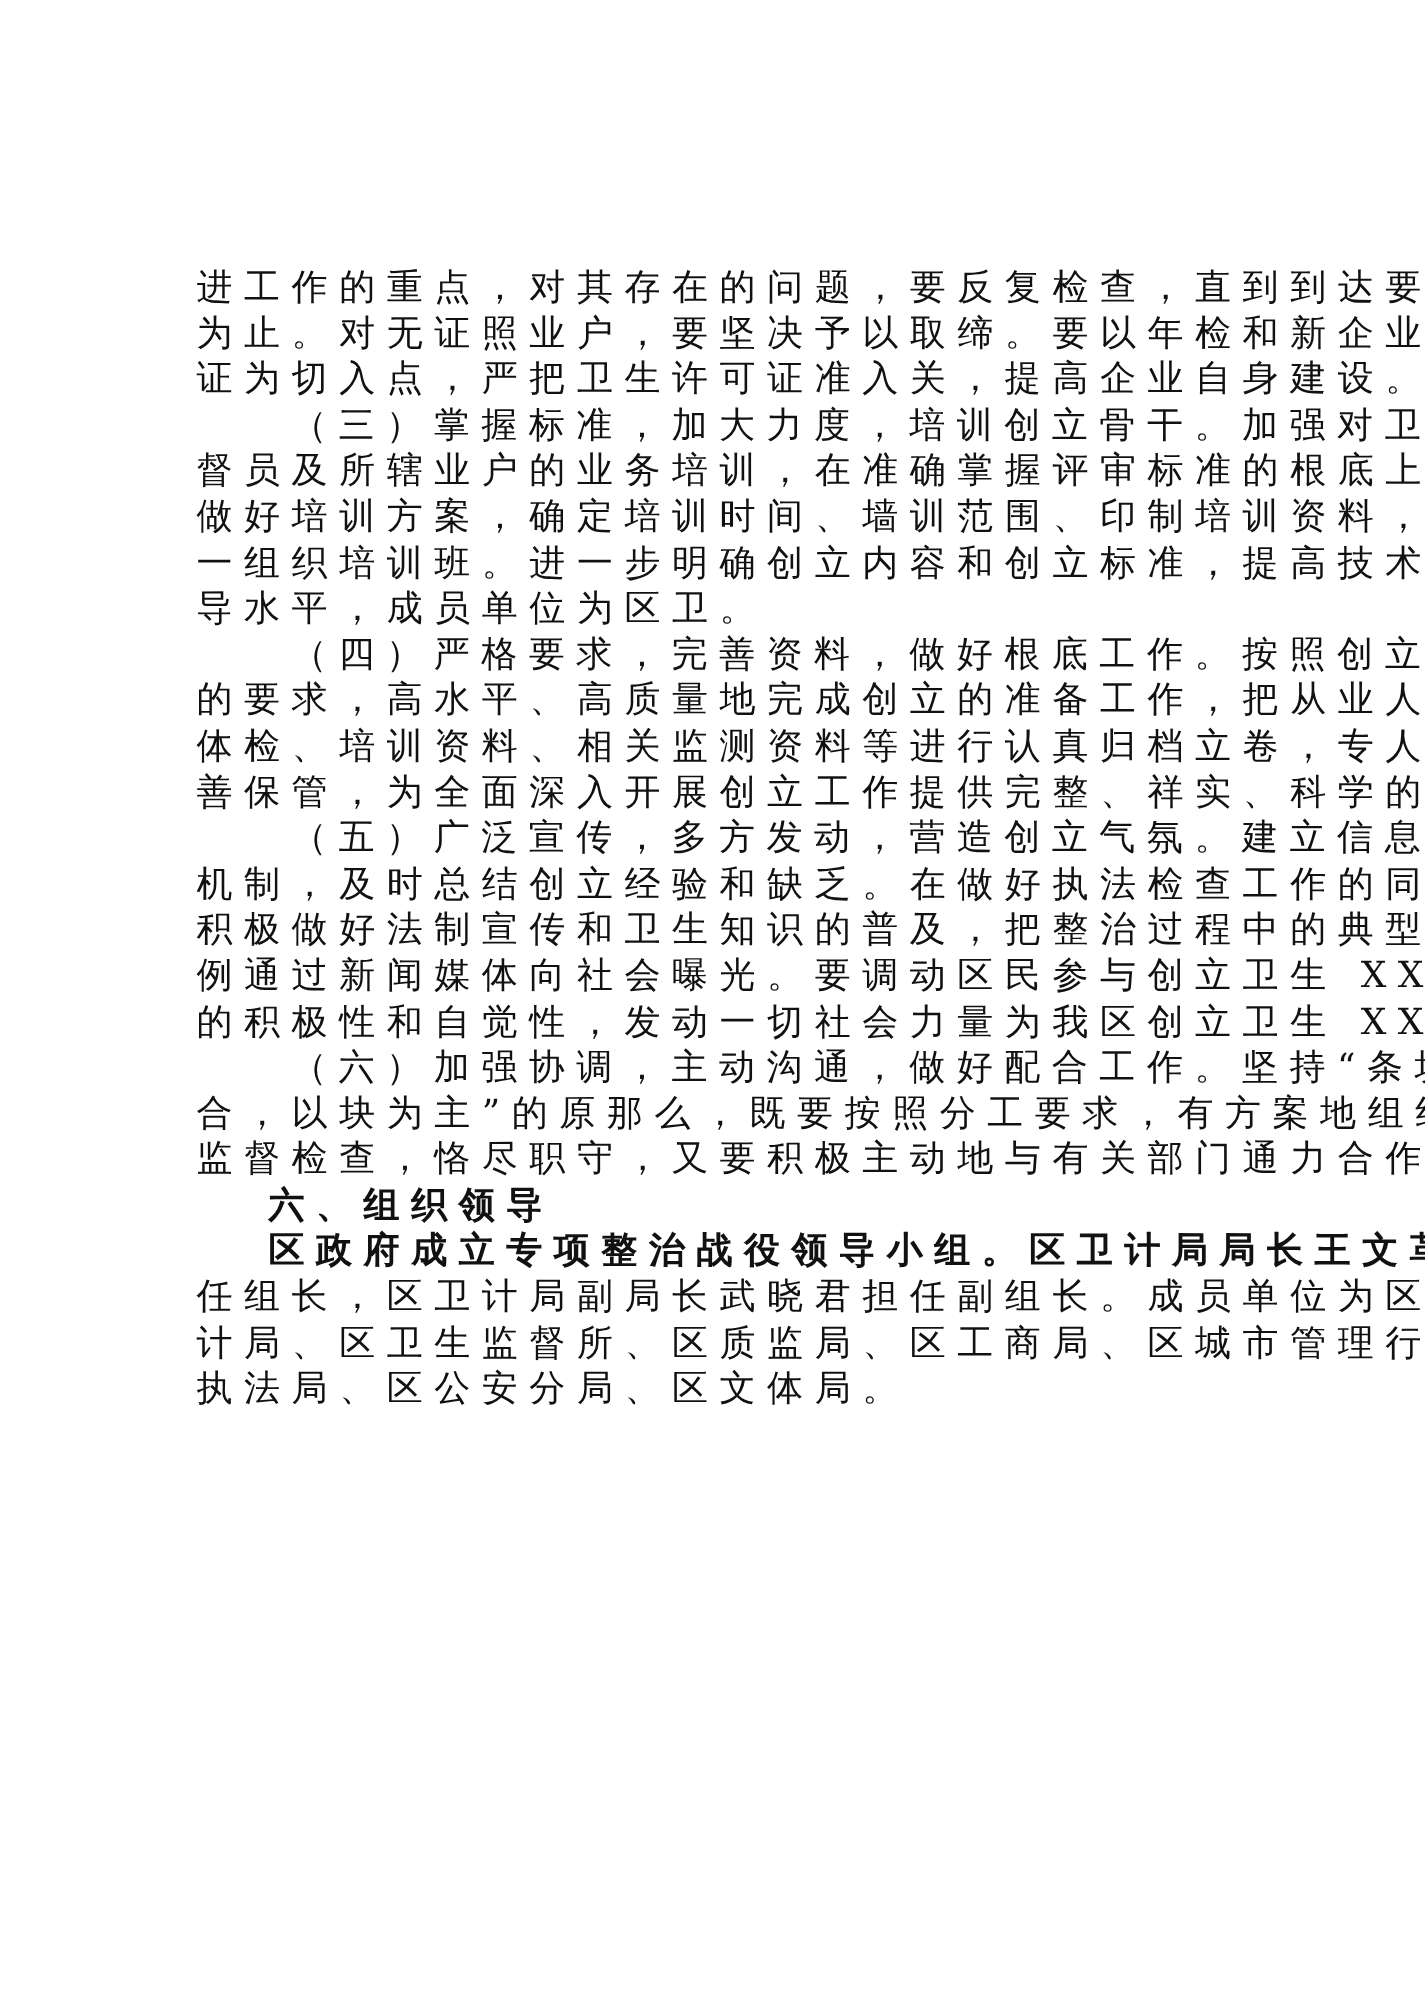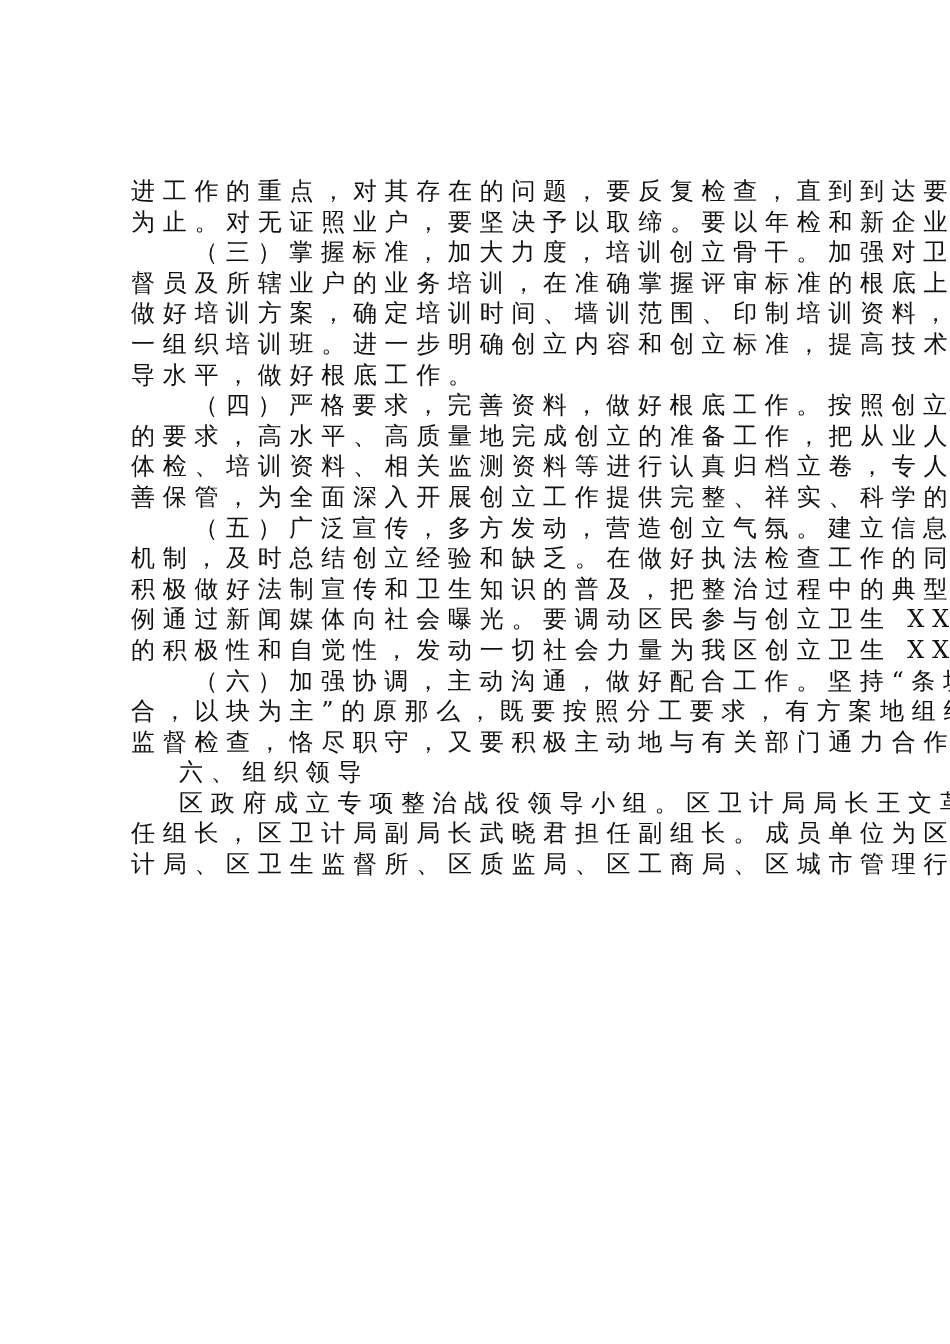--- a/index.html
+++ b/index.html
@@ -10,42 +10,44 @@
     top: 176px;
     width: 700px;
     font-family: "DejaVu Serif", "Liberation Serif", serif;
     font-size: 24px;
     letter-spacing: 7.7px;
     line-height: 30.6px;
     color: #111111;
   }
   .line { white-space: nowrap; height: 30.6px; }
   .ind2 { padding-left: 63px; }
-  .ind15 { padding-left: 48px; }
+  .ind15 { padding-left: 48px; font-weight: bold; }
 </style>
 </head>
 <body>
 
 <div class="page">
   <div class="line">进工作的重点，对其存在的问题，要反复检查，直到到达要求</div>
   <div class="line">为止。对无证照业户，要坚决予以取缔。要以年检和新企业办</div>
+  <div class="line">证为切入点，严把卫生许可证准入关，提高企业自身建设。</div>
   <div class="line ind2">（三）掌握标准，加大力度，培训创立骨干。加强对卫生监</div>
   <div class="line">督员及所辖业户的业务培训，在准确掌握评审标准的根底上，</div>
   <div class="line">做好培训方案，确定培训时间、墙训范围、印制培训资料，统</div>
   <div class="line">一组织培训班。进一步明确创立内容和创立标准，提高技术指</div>
-  <div class="line">导水平，做好根底工作。</div>
+  <div class="line">导水平，成员单位为区卫。</div>
   <div class="line ind2">（四）严格要求，完善资料，做好根底工作。按照创立申报</div>
   <div class="line">的要求，高水平、高质量地完成创立的准备工作，把从业人员</div>
   <div class="line">体检、培训资料、相关监测资料等进行认真归档立卷，专人妥</div>
   <div class="line">善保管，为全面深入开展创立工作提供完整、祥实、科学的参</div>
   <div class="line ind2">（五）广泛宣传，多方发动，营造创立气氛。建立信息沟通</div>
   <div class="line">机制，及时总结创立经验和缺乏。在做好执法检查工作的同时，</div>
   <div class="line">积极做好法制宣传和卫生知识的普及，把整治过程中的典型案</div>
   <div class="line">例通过新闻媒体向社会曝光。要调动区民参与创立卫生 XX 县区</div>
   <div class="line">的积极性和自觉性，发动一切社会力量为我区创立卫生 XX 县区</div>
   <div class="line ind2">（六）加强协调，主动沟通，做好配合工作。坚持“条块结</div>
   <div class="line">合，以块为主”的原那么，既要按照分工要求，有方案地组织</div>
   <div class="line">监督检查，恪尽职守，又要积极主动地与有关部门通力合作，</div>
   <div class="line ind15">六、组织领导</div>
   <div class="line ind15">区政府成立专项整治战役领导小组。区卫计局局长王文革担</div>
   <div class="line">任组长，区卫计局副局长武晓君担任副组长。成员单位为区卫</div>
   <div class="line">计局、区卫生监督所、区质监局、区工商局、区城市管理行政</div>
+  <div class="line">执法局、区公安分局、区文体局。</div>
 </div>
 
 </body></html>

